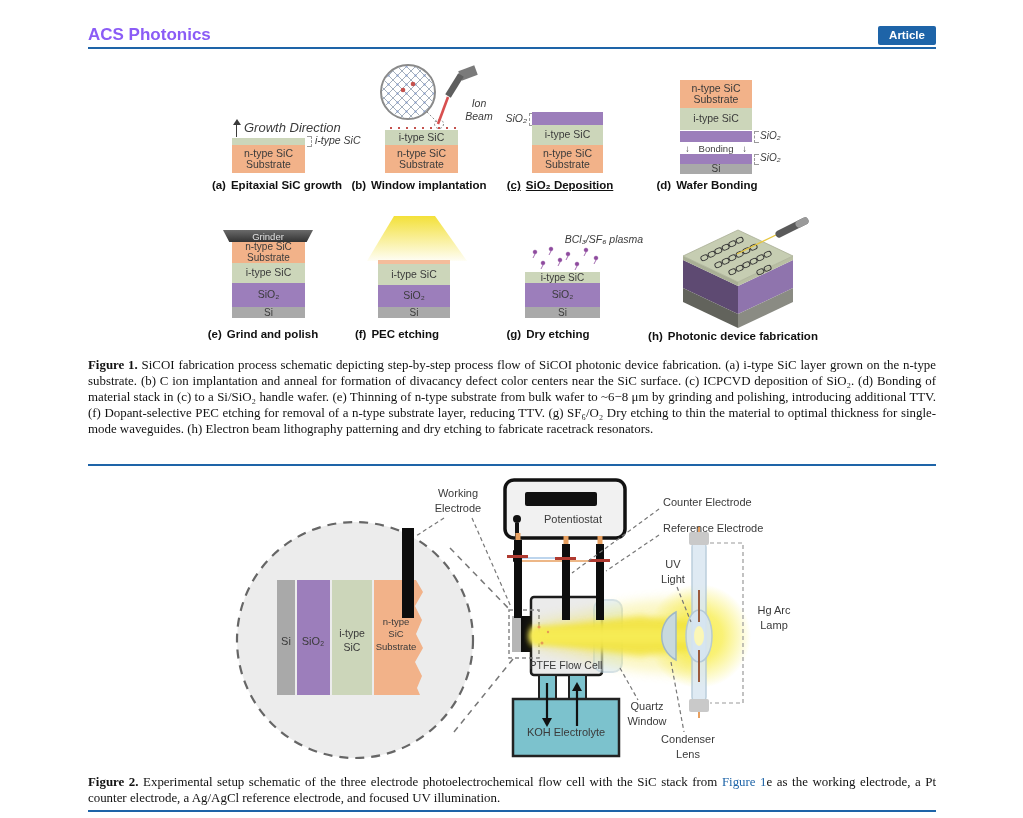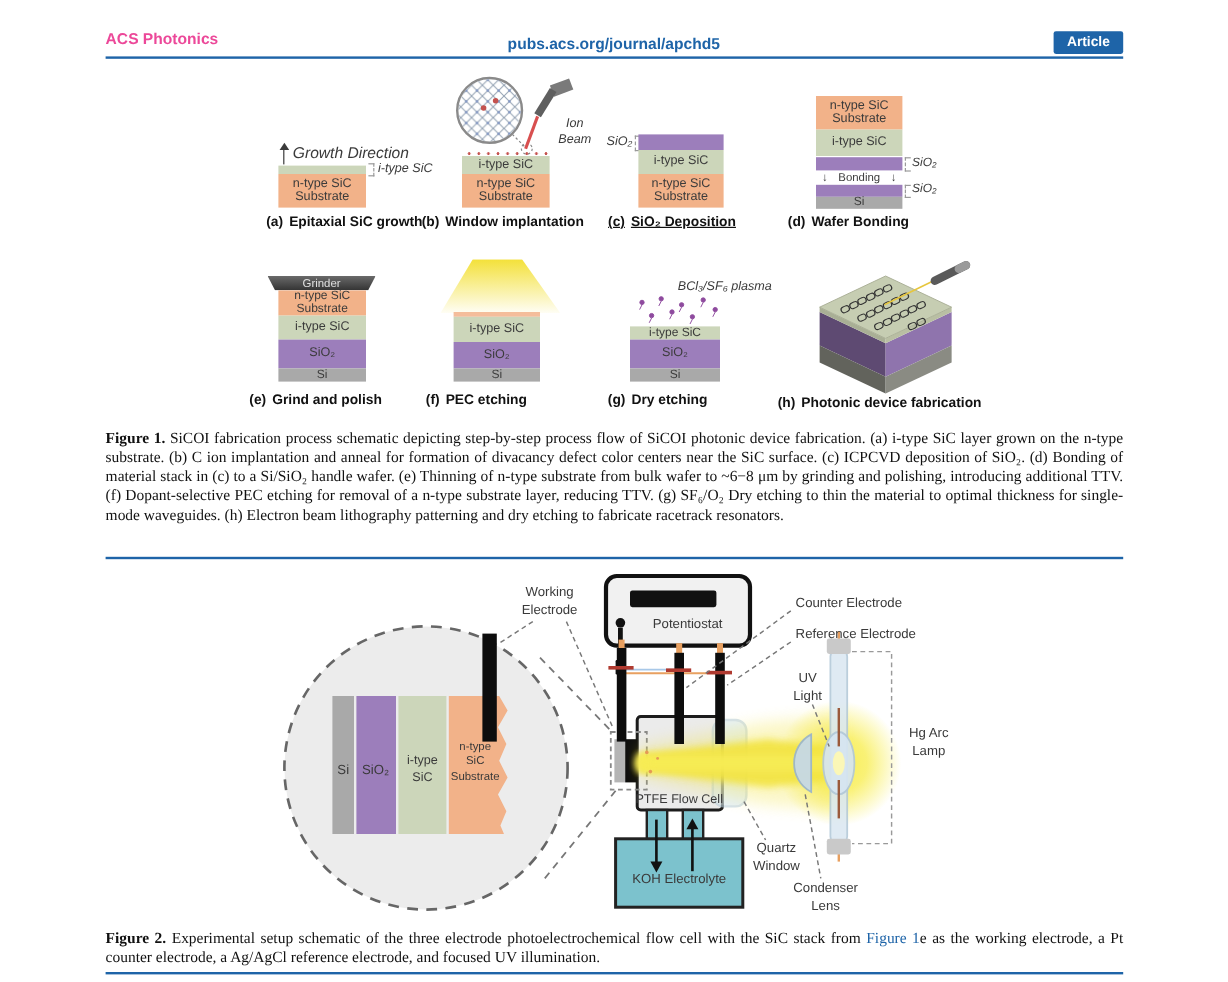--- a/index.html
+++ b/index.html
@@ -1,20 +1,20 @@
 <!DOCTYPE html>
 <html><head>
 <meta charset="utf-8">
 <style>
   html,body{margin:0;padding:0;background:#ffffff;}
   .page{position:relative;width:1023px;height:818px;background:#fff;overflow:hidden;
         font-family:"Liberation Sans",sans-serif;}
   .abs{position:absolute;}
   
-  .journal{position:absolute;left:88px;top:25px;font-size:13px;font-weight:bold;color:#ec4899;}
+  .journal{position:absolute;left:88px;top:25px;font-size:17px;font-weight:bold;color:#8b5cf6;}
   .jurl{position:absolute;left:0;right:0;top:29px;text-align:center;font-size:13px;font-weight:bold;color:#1E64A8;}
   .badge{position:absolute;left:878px;top:26px;width:58px;height:19px;background:#1E64A8;color:#fff;
          font-size:11.5px;font-weight:bold;text-align:center;line-height:19px;border-radius:2px;}
   .rule{position:absolute;left:88px;width:848px;height:2.4px;background:#1E64A8;}
   
   #fig1{position:absolute;left:80px;top:58px;width:870px;height:299px;}
   .layer{position:absolute;display:flex;align-items:center;justify-content:center;text-align:center;
          color:#3b3b3b;font-size:10.5px;line-height:11.5px;}
   .lbl{position:absolute;color:#3b3b3b;font-size:10.5px;line-height:13px;font-style:italic;}
   .cap{position:absolute;font-weight:bold;font-size:11.5px;color:#111;text-align:center;width:170px;}
@@ -39,33 +39,32 @@
   .s-lbl{font-family:"Liberation Sans",sans-serif;font-size:11px;fill:#3a3a3a;}
   .s-lbl-s{font-family:"Liberation Sans",sans-serif;font-size:9.5px;fill:#3a3a3a;}
   .s-lbl-m{font-family:"Liberation Sans",sans-serif;font-size:10.5px;fill:#3a3a3a;}
 </style>
 </head>
 <body>
 
 <div class="page">
 
   <div class="journal">ACS Photonics</div>
-  <div class="jurl">pubs.acs.org/journal/apchd5</div>
   <div class="badge">Article</div>
   <div class="rule" style="top:47px;"></div>
 
   <div id="fig1">
 
     <div class="uparrow" style="left:156px;top:63px;"></div>
     <div class="lbl" style="left:164px;top:63px;font-size:13px;">Growth Direction</div>
     <div class="layer" style="left:152px;top:80px;width:73px;height:7px;background:#CCD6BA;"></div>
     <div class="layer" style="left:152px;top:87px;width:73px;height:28px;background:#F2B289;">n-type SiC Substrate</div>
     <div class="brkR" style="left:227px;top:78px;width:4px;height:9px;"></div>
     <div class="lbl" style="left:235px;top:76px;">i-type SiC</div>
-    <div class="cap" style="left:122px;top:121px;">
+    <div class="cap" style="left:112px;top:121px;">
       <span class="cl">(a)</span><span>Epitaxial SiC growth</span>
     </div>
 
     <svg class="abs" style="left:295px;top:4px;" width="135" height="76" viewBox="0 0 135 76">
       <defs>
         <pattern id="mesh" width="9" height="9" patternUnits="userSpaceOnUse">
           <path d="M0 0 L9 9 M9 0 L0 9" stroke="#97a5b5" stroke-width="0.9" fill="none"></path>
           <circle cx="4.5" cy="4.5" r="1" fill="#7d93c4"></circle>
         </pattern>
       </defs>

